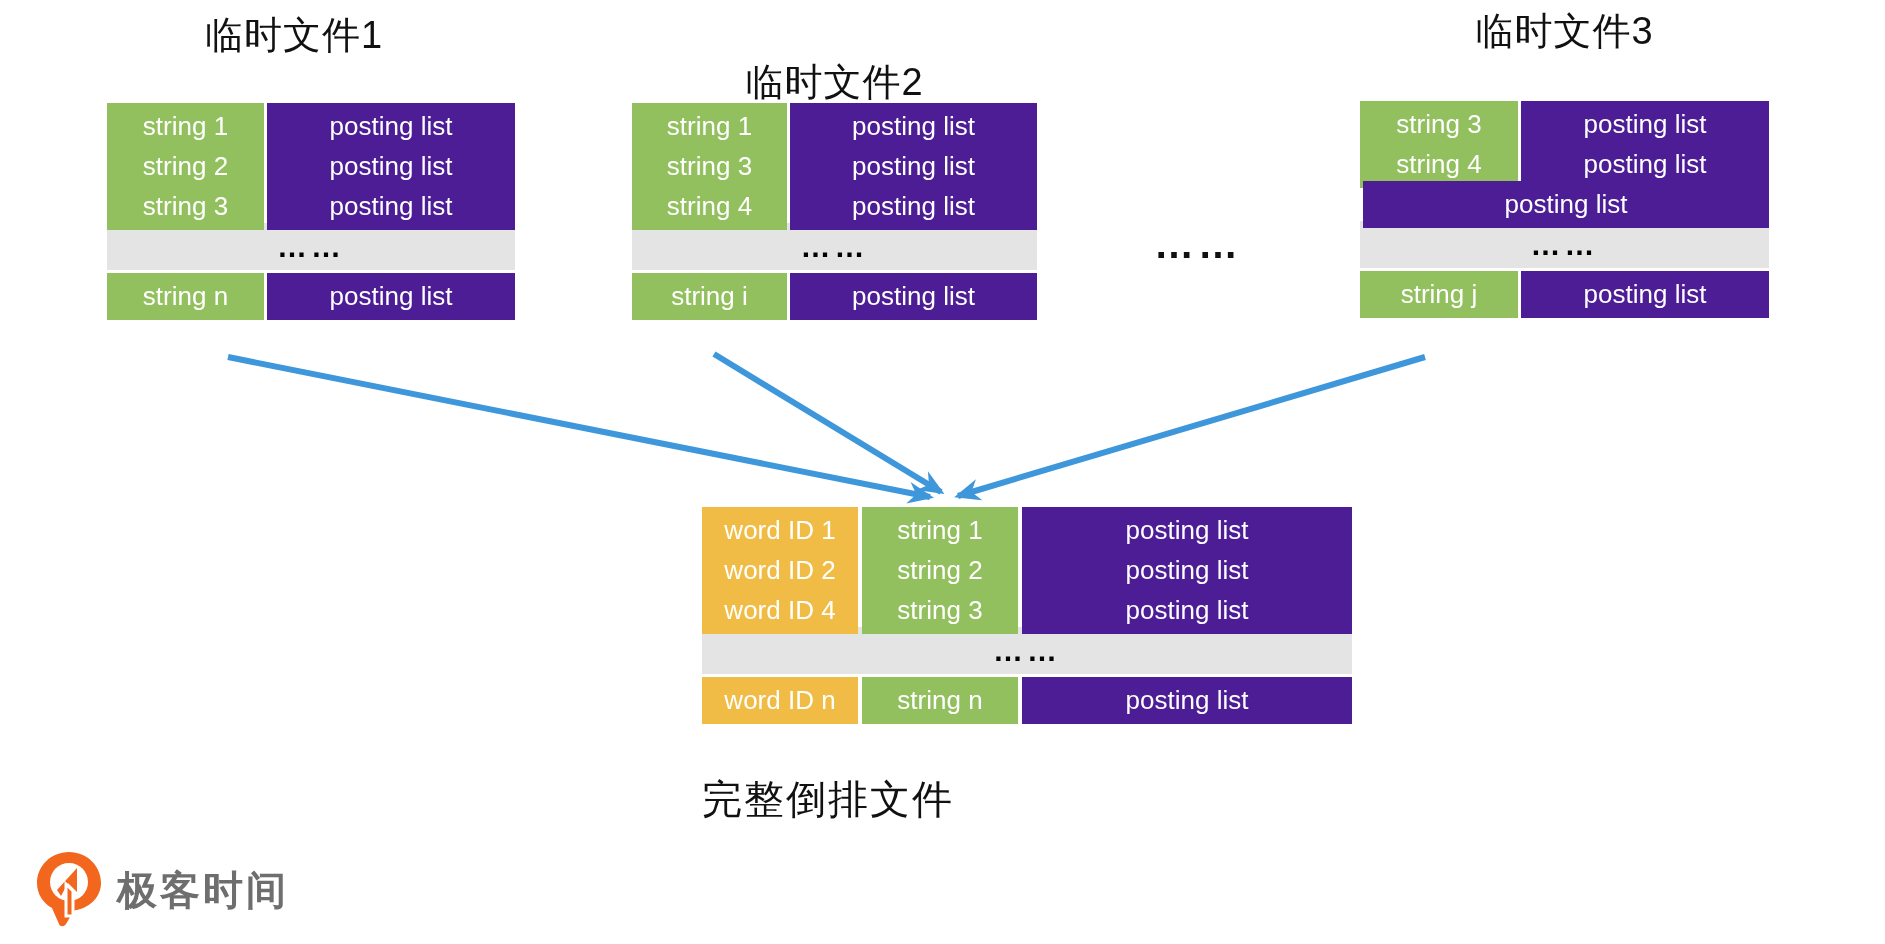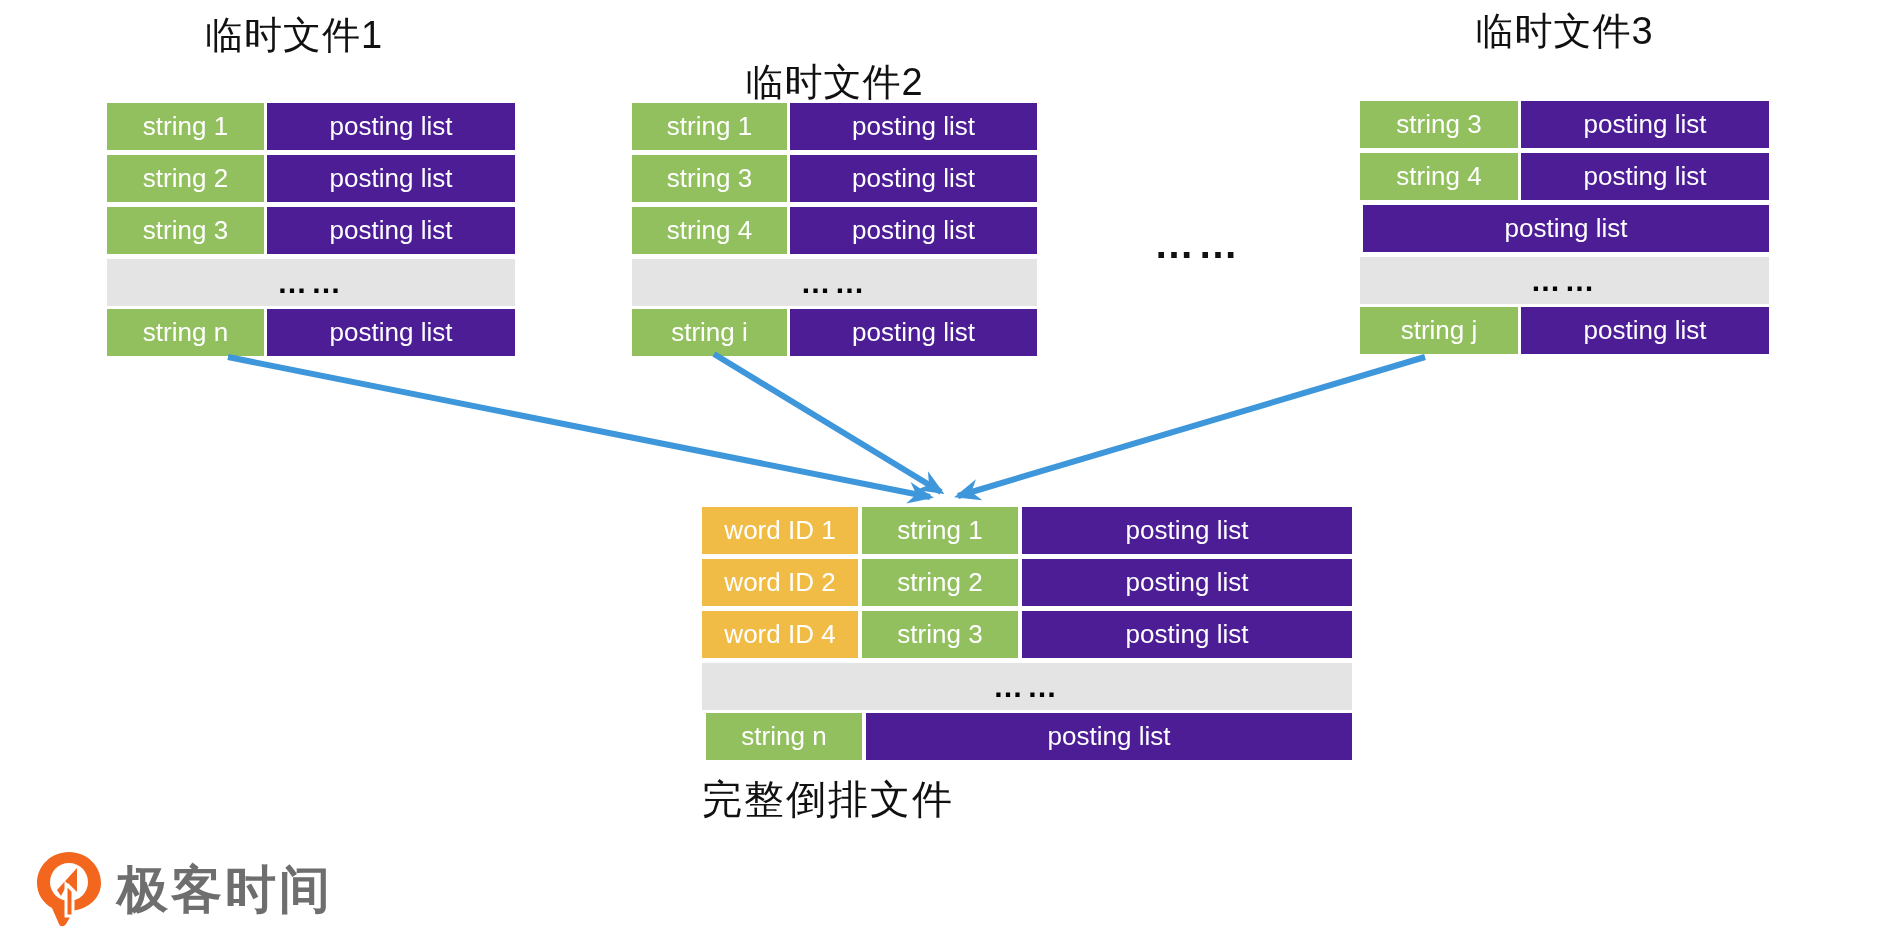--- a/index.html
+++ b/index.html
@@ -6,21 +6,21 @@
   html,body { background:#ffffff; }
   .canvas {
     position:relative; width:1885px; height:944px; background:#ffffff;
     font-family:"Liberation Sans","DejaVu Sans",sans-serif; overflow:hidden;
   }
   .tbl-title {
     position:absolute; font-size:38px; line-height:46px; color:#111111;
     font-weight:500; text-align:center; letter-spacing:1px;
   }
   .tbl { position:absolute; }
-  .row { display:flex; height:32px; margin-bottom:20px; }
+  .row { display:flex; height:32px; margin-bottom:8px; }
   .row .gap { width:3px; flex:0 0 3px; }
   .cell {
     display:flex; align-items:center; justify-content:center;
     color:#ffffff; font-size:26px; height:47px;
   }
   .green  { background:#93C05F; }
   .blue   { background:#4c1d95; flex:1 1 auto; }
   .orange { background:#F1BC45; }
   .ellipsis-row {
     height:47px; margin-bottom:3px; background:#E4E4E4; color:#000000;
@@ -37,21 +37,21 @@
     position:absolute; left:1108px; top:222px; width:180px; text-align:center;
     font-size:40px; letter-spacing:4px; color:#111111; font-weight:600;
   }
   .merged-title {
     position:absolute; left:702px; top:772px; width:650px; text-align:left;
     font-size:40px; color:#111111; font-weight:500; letter-spacing:2px;
   }
   .arrows { position:absolute; left:0; top:0; width:1885px; height:944px; pointer-events:none; }
   .logo { position:absolute; left:33px; top:850px; display:flex; align-items:center; }
   .logo-text {
-    font-size:51px; color:#6E6E6E; font-weight:600; letter-spacing:3px;
+    font-size:40px; color:#6E6E6E; font-weight:600; letter-spacing:3px;
     margin-left:12px; line-height:76px;
   }
 </style>
 </head>
 <body>
 
 <div class="canvas">
 
   <div class="tbl-title" style="left:90px; top:12px; width:408px;">临时文件1</div>
   <div class="tbl-title" style="left:632px; top:24px; width:405px;margin-top:35px;">临时文件2</div>
@@ -158,20 +158,21 @@
     </div>
     <div class="row">
       <div class="cell orange id">word ID 4</div>
       <div class="gap"></div>
       <div class="cell green key">string 3</div>
       <div class="gap"></div>
       <div class="cell blue">posting list</div>
     </div>
     <div class="ellipsis-row">……</div>
     <div class="row">
+      <div class="cell orange id">word ID n</div>
       <div class="gap"></div>
       <div class="cell green key">string n</div>
       <div class="gap"></div>
       <div class="cell blue">posting list</div>
     </div>
   </div>
 
   <div class="merged-title">完整倒排文件</div>
 
   <div class="logo">

